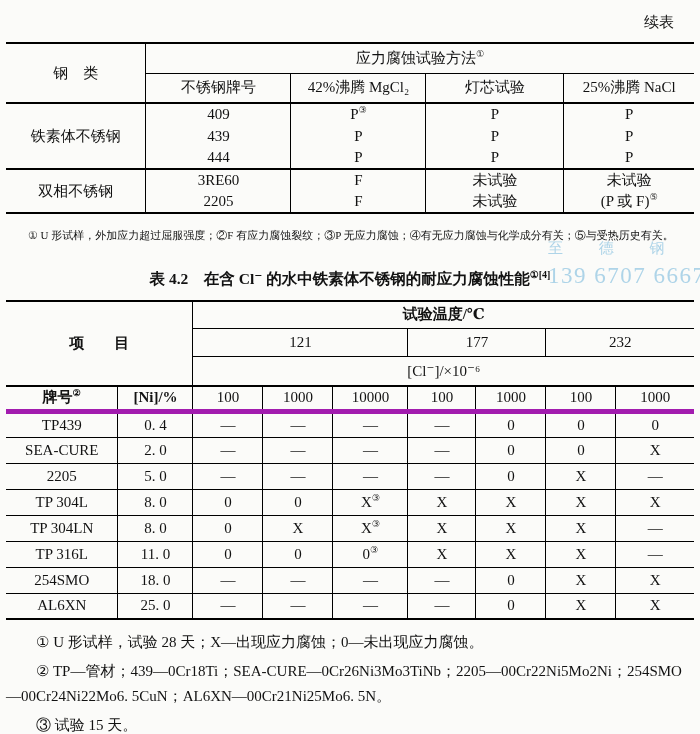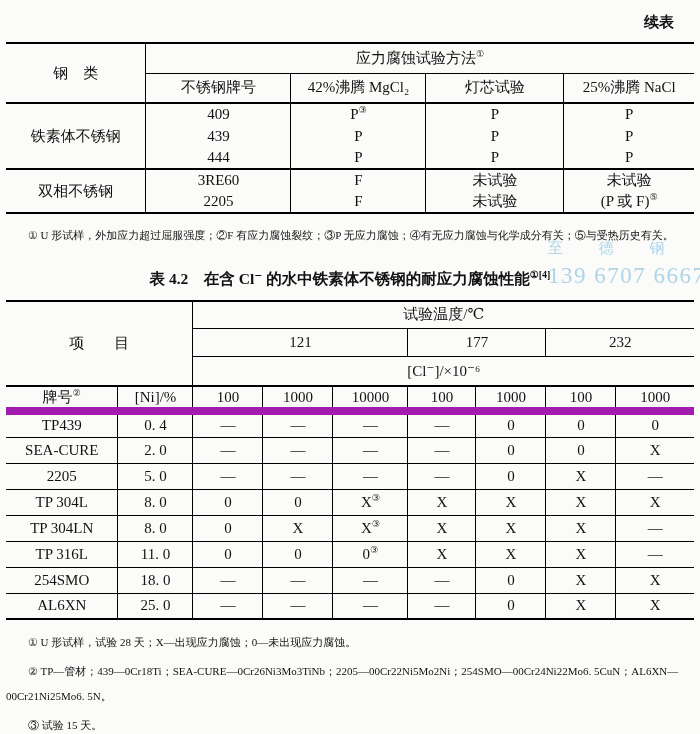--- a/index.html
+++ b/index.html
@@ -8,21 +8,21 @@
     background:#fbfbf9;
     color:#121212;
     font-family:"Liberation Serif","DejaVu Serif",serif;
     position:relative;
     overflow:hidden;
   }
   .continued{
     padding:13px 26px 0 0;
     text-align:right;
     font-size:15px;
-    font-weight:bold;
+    font-weight:normal;
   }
   table{
     border-collapse:collapse;
     table-layout:fixed;
     width:688px;
     margin:0 auto;
     border-top:2.5px solid #000;
     border-bottom:2.5px solid #000;
     border-left-style:hidden;
     border-right-style:hidden;
@@ -59,27 +59,27 @@
     font-size:15.5px;
     font-weight:bold;
   }
   .t2title sup{font-size:10px;margin-top:8px;}
   
   #table2{margin-top:10px;}
   #table2 tr.t2h1{height:27px;}
   #table2 tr.t2h2{height:28px;}
   #table2 tr.t2h3{height:30px;}
   #table2 tr.t2h4{height:25px;}
-  #table2 tr.t2h4 td{border-top:2px solid #000;border-bottom:8px solid #a21caf;margin-top:25px;}
+  #table2 tr.t2h4 td{border-top:2px solid #000;border-bottom:5px solid #a21caf;margin-top:25px;}
   #table2 tr.t2data{height:26px;}
-  #table2 .hd{font-weight:normal;}
+  #table2 .hd{font-weight:bold;}
   .notes{margin:10px 5px 0 6px;}
   .notes p{
     margin:0 0 3px 0;
-    font-size:11px;
+    font-size:15px;
     line-height:25.5px;
     text-indent:2em;
   }
   
   .watermark{
     position:absolute;
     left:548px;top:239px;
     color:#aed4e8;
     z-index:3;
     pointer-events:none;

